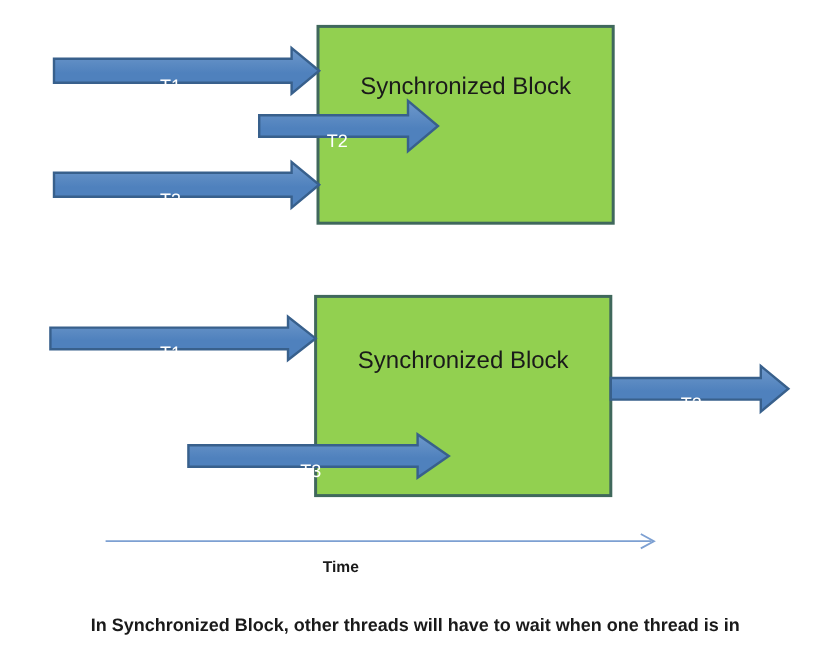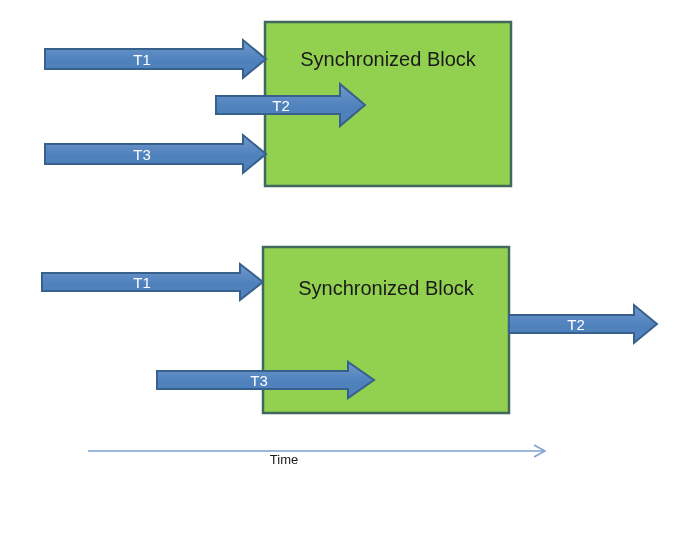--- a/index.html
+++ b/index.html
@@ -35,20 +35,21 @@
   .grad-stop-dark  { stop-color: var(--arrow-fill); }
   .axis-line {
     stroke: var(--axis);
     stroke-width: 1.5;
     fill: none;
   }
   .txt {
     position: absolute;
     white-space: nowrap;
     color: var(--text);
+    margin-top: 13px;
   }
   .block-label {
     width: 246px;
     text-align: center;
     font-size: 20px;
     color: var(--text);
   }
   .thread-label {
     transform: translate(-50%, -50%);
     font-size: 15px;
@@ -98,15 +99,16 @@
   <div class="txt block-label" style="left:265px; top:48px;">Synchronized Block</div>
   <div class="txt thread-label" style="left:142px; top:59px;">T1</div>
   <div class="txt thread-label" style="left:281px; top:105px;">T2</div>
   <div class="txt thread-label" style="left:142px; top:154px;">T3</div>
 
   <div class="txt block-label" style="left:263px; top:277px;">Synchronized Block</div>
   <div class="txt thread-label" style="left:142px; top:282px;">T1</div>
   <div class="txt thread-label" style="left:576px; top:324px;">T2</div>
   <div class="txt thread-label" style="left:259px; top:380px;">T3</div>
 
-  <div class="txt time-label" style="left:284px; top:459px;">Time</div>
+  <div class="txt time-label" style="left:284px; top:459px;font-weight:bold;">Time</div>
+  <div class="txt caption" style="top:500px;">In Synchronized Block, other threads will have to wait when one thread is in</div>
 
 </div>
 
 </body></html>

